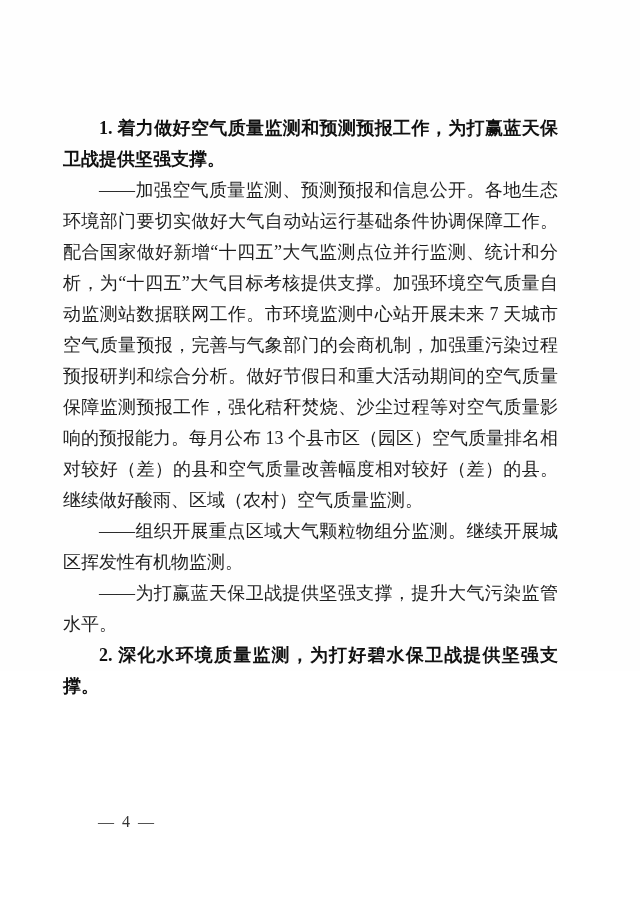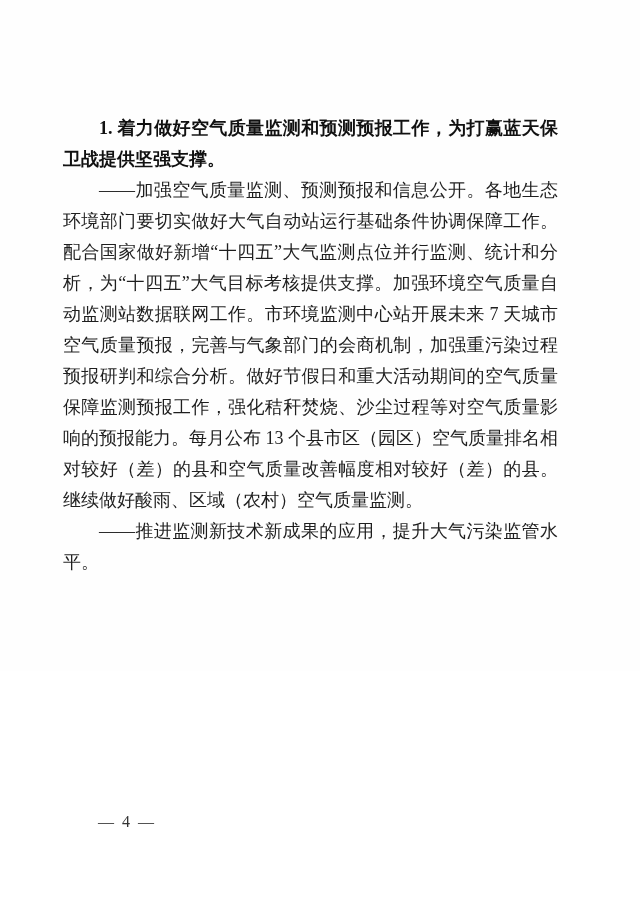--- a/index.html
+++ b/index.html
@@ -58,22 +58,24 @@
 <body>
 
 <div class="page">
 
   <div class="content">
 
     <h3 class="heading">1. 着力做好空气质量监测和预测预报工作，为打赢蓝天保卫战提供坚强支撑。</h3>
 
     <p>——加强空气质量监测、预测预报和信息公开。各地生态环境部门要切实做好大气自动站运行基础条件协调保障工作。配合国家做好新增“十四五”大气监测点位并行监测、统计和分析，为“十四五”大气目标考核提供支撑。加强环境空气质量自动监测站数据联网工作。市环境监测中心站开展未来 7 天城市空气质量预报，完善与气象部门的会商机制，加强重污染过程预报研判和综合分析。做好节假日和重大活动期间的空气质量保障监测预报工作，强化秸秆焚烧、沙尘过程等对空气质量影响的预报能力。每月公布 13 个县市区（园区）空气质量排名相对较好（差）的县和空气质量改善幅度相对较好（差）的县。继续做好酸雨、区域（农村）空气质量监测。</p>
 
+    <p>——组织开展重点区域大气颗粒物组分监测。继续开展城区挥发性有机物监测。</p>
 
-    <p>——推进监测新技术新成果的应用，提升大气污染监管水平。</p>
+    <p>——为打赢蓝天保卫战提供坚强支撑，提升大气污染监管水平。</p>
 
+    <h3 class="heading">2. 深化水环境质量监测，为打好碧水保卫战提供坚强支撑。</h3>
 
 
   </div>
 
   <div class="page-number">— 4 —</div>
 
 </div>
 
 </body></html>

